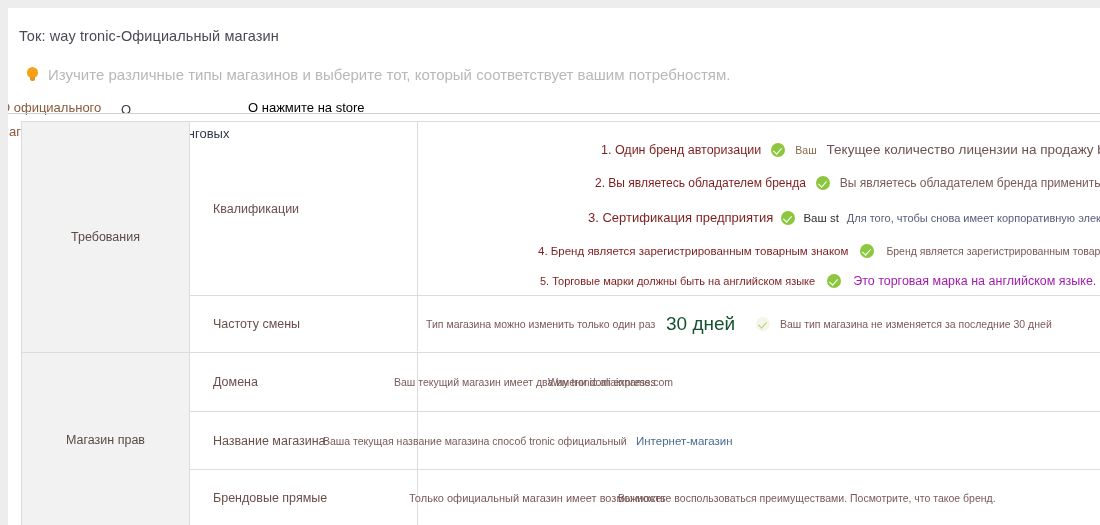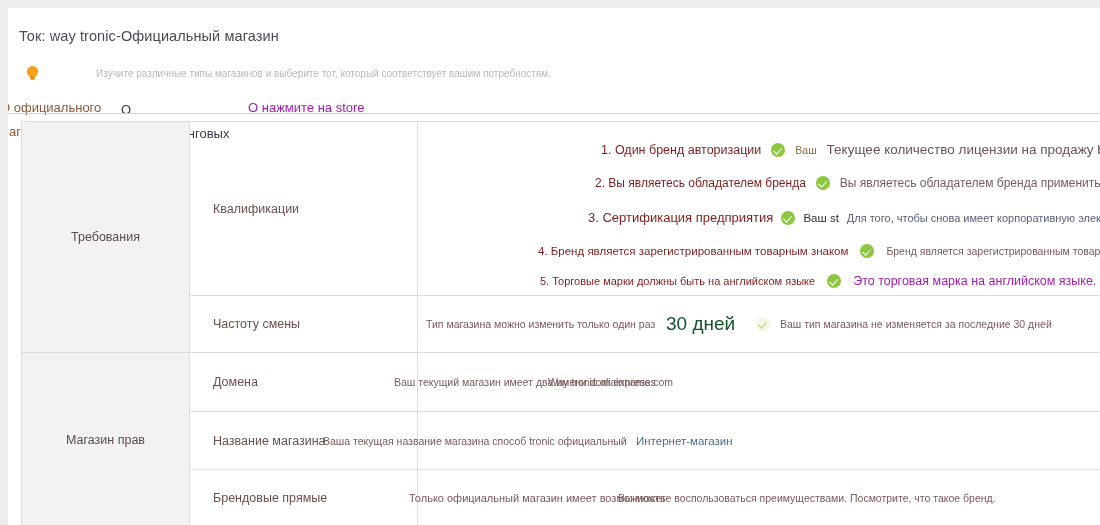--- a/index.html
+++ b/index.html
@@ -58,23 +58,22 @@
     background: #f7a11a;
   }
   .bulb-icon .base {
     position: absolute;
     left: 4px; top: 10px;
     width: 5px; height: 4px;
     background: #e8941a;
     border-radius: 0 0 2px 2px;
   }
   .tip-text {
-    font-size: 10px;
+    font-size: 15px;
     color: #b8b8b8;
-    margin-left: 48px;
   }
 
   
   .tabs {
     position: absolute;
     left: 0;
     top: 88px;
     width: 1092px;
     height: 42px;
   }
@@ -93,21 +92,21 @@
   .tab-2 {
     left: 113px;
     top: 2px;
     width: 120px;
     color: #333a48;
   }
   .tab-3 {
     left: 240px;
     top: 0px;
     width: 150px;
-    color: #a21caf;
+    color: #000000;
   }
   .hr-under-tabs {
     position: absolute;
     left: 0;
     top: 105px;
     width: 1092px;
     height: 1px;
     background: #cfcfcf;
   }
 

